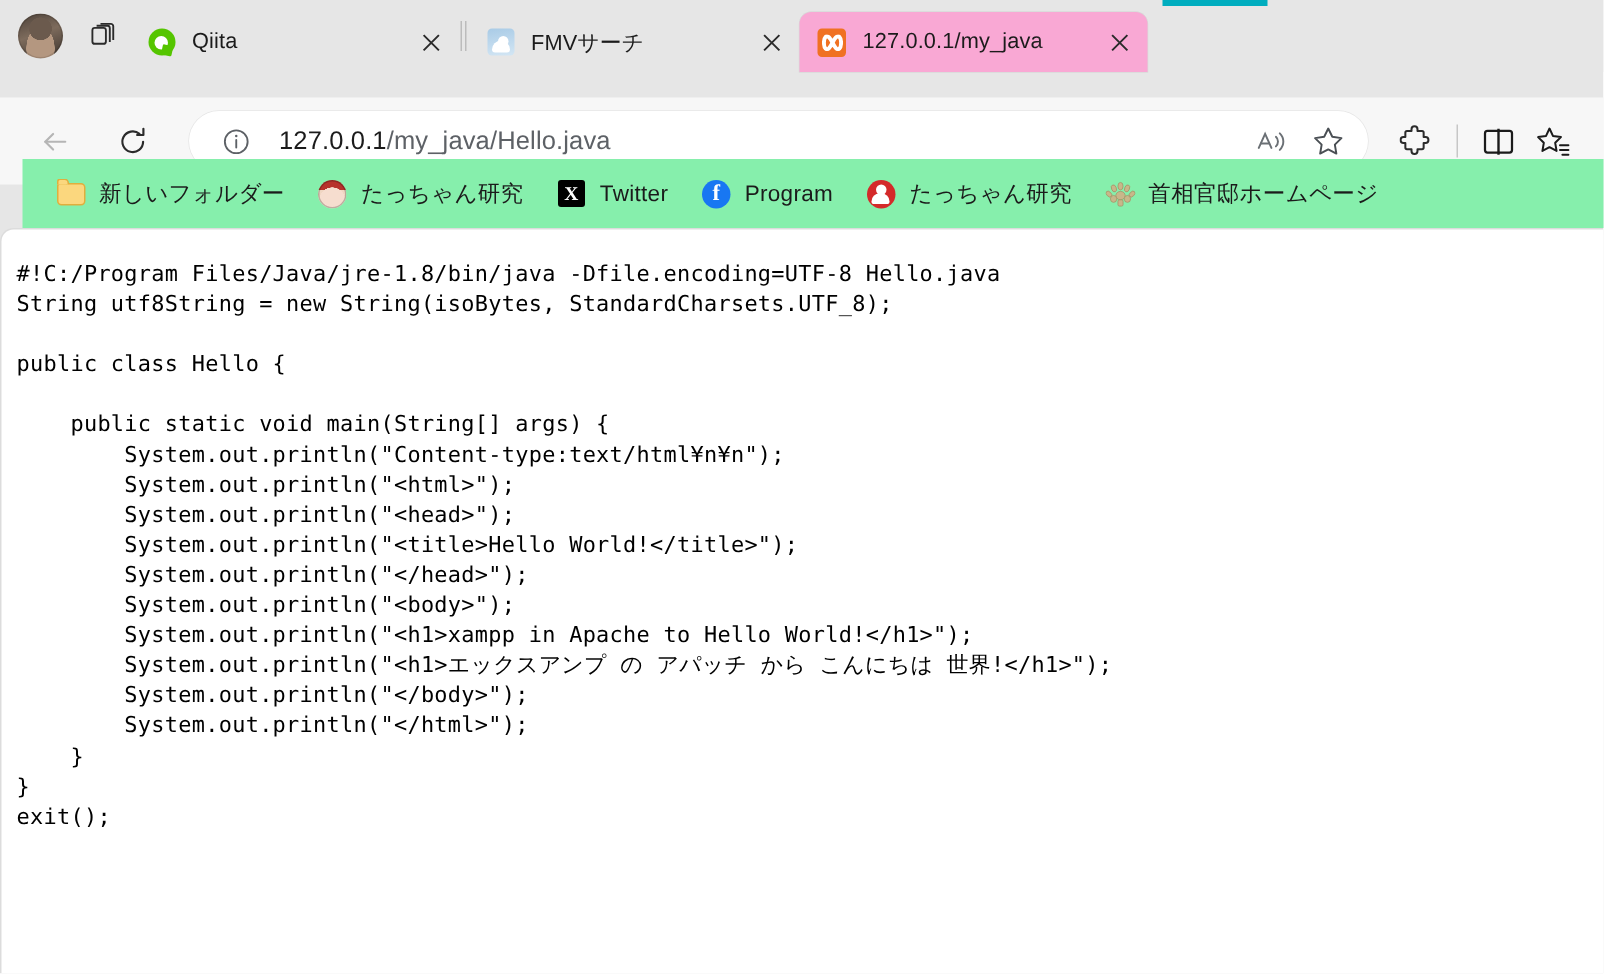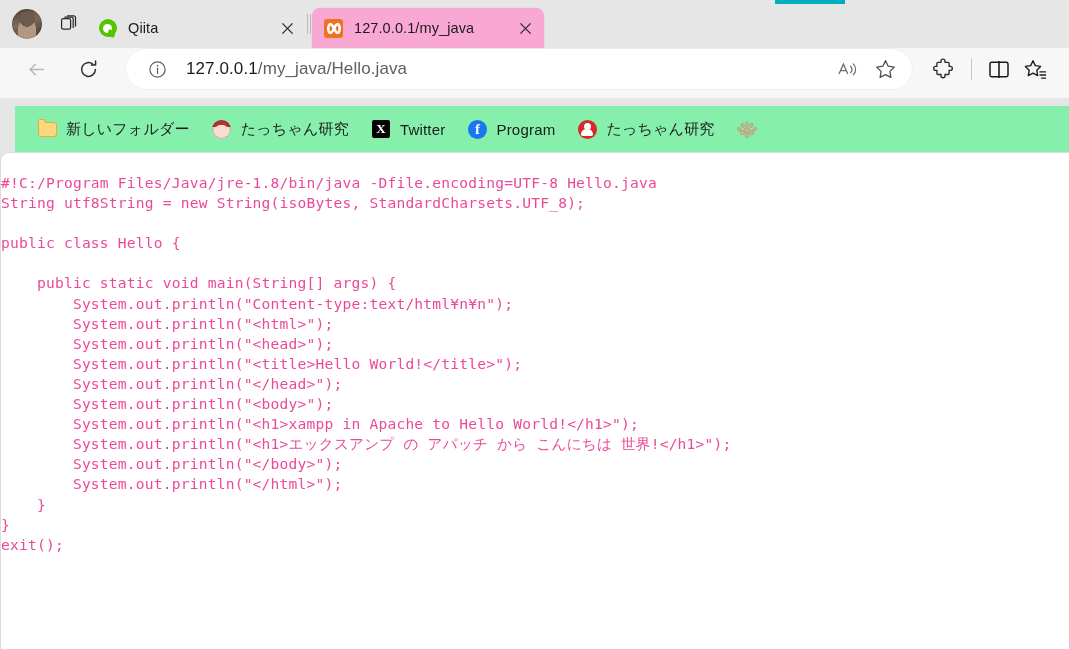--- a/index.html
+++ b/index.html
@@ -210,21 +210,21 @@
     border-radius: 3px;
     background: #f07122;
     display: flex;
     align-items: center;
     justify-content: center;
   }
 
   
   .navbar {
     position: absolute;
-    top: 40px;
+    top: 65px;
     left: 0;
     width: 1069px;
     height: 58px;
     background: #f7f7f7;
     display: flex;
     align-items: center;
     z-index: 2;
   }
 
   .nav-btn {
@@ -428,25 +428,25 @@
     border-top: 1px solid #dcdcdc;
     border-left: 1px solid #dcdcdc;
     border-top-left-radius: 9px;
     box-sizing: border-box;
     overflow: hidden;
     z-index: 1;
   }
 
   .code {
     margin: 0;
-    padding: 20px 0 0 0;
+    padding: 20px 0 0 10px;
     font-family: "DejaVu Sans Mono", "Liberation Mono", monospace;
     font-size: 14.6px;
     line-height: 20.1px;
-    color: #ec4899;
+    color: #000000;
     white-space: pre;
     letter-spacing: 0.2px;
   }
 </style>
 </head>
 <body>
 
 <div id="app">
 
   <div class="top-accent"></div>
@@ -475,20 +475,31 @@
             <path d="M1.4 1.4 L11.6 11.6 M11.6 1.4 L1.4 11.6"></path>
           </svg>
         </span>
       </div>
 
       <div class="tab-sep"></div>
 
 
       <div class="tab-sep"></div>
 
+      <div class="tab inactive" style="width:221px">
+        <span class="tab-favicon">
+          <span class="fav-fmvsearch"></span>
+        </span>
+        <span class="tab-title">FMVサーチ</span>
+        <span class="tab-close">
+          <svg width="13" height="13" viewBox="0 0 13 13" stroke="#2b2b2b" stroke-width="1.3">
+            <path d="M1.4 1.4 L11.6 11.6 M11.6 1.4 L1.4 11.6"></path>
+          </svg>
+        </span>
+      </div>
 
       <div class="tab active" style="width:232px">
         <span class="tab-favicon">
           <span class="fav-xampp">
             <svg width="14" height="11" viewBox="0 0 14 11" fill="none" stroke="#ffffff" stroke-width="2.6" stroke-linecap="round">
               <path d="M2.4 1.6 C0.9 3.1 0.9 7.9 2.4 9.4 C3.9 10.9 5.6 8.2 7 5.5 C8.4 2.8 10.1 0.1 11.6 1.6 C13.1 3.1 13.1 7.9 11.6 9.4 C10.1 10.9 8.4 8.2 7 5.5 C5.6 2.8 3.9 0.1 2.4 1.6 Z"></path>
             </svg>
           </span>
         </span>
         <span class="tab-title">127.0.0.1/my_java</span>
@@ -610,20 +621,21 @@
           <ellipse cx="5.6" cy="4.6" rx="1.6" ry="2.4" transform="rotate(-22 5.6 4.6)"></ellipse>
           <ellipse cx="14.4" cy="4.6" rx="1.6" ry="2.4" transform="rotate(22 14.4 4.6)"></ellipse>
           <ellipse cx="2.3" cy="8.4" rx="1.5" ry="2.3" transform="rotate(-46 2.3 8.4)"></ellipse>
           <ellipse cx="17.7" cy="8.4" rx="1.5" ry="2.3" transform="rotate(46 17.7 8.4)"></ellipse>
           <ellipse cx="10" cy="9.4" rx="3.1" ry="2.8"></ellipse>
           <ellipse cx="5.4" cy="11.6" rx="2.1" ry="2.3"></ellipse>
           <ellipse cx="14.6" cy="11.6" rx="2.1" ry="2.3"></ellipse>
           <rect x="8.3" y="12.2" width="3.4" height="4.2" rx="1"></rect>
         </svg>
       </span>
+      <span class="bm-label">首相官邸ホームページ</span>
     </div>
 
   </div>
 
   <div class="content">
     <pre class="code">#!C:/Program Files/Java/jre-1.8/bin/java -Dfile.encoding=UTF-8 Hello.java
 String utf8String = new String(isoBytes, StandardCharsets.UTF_8);
 
 public class Hello {
 

